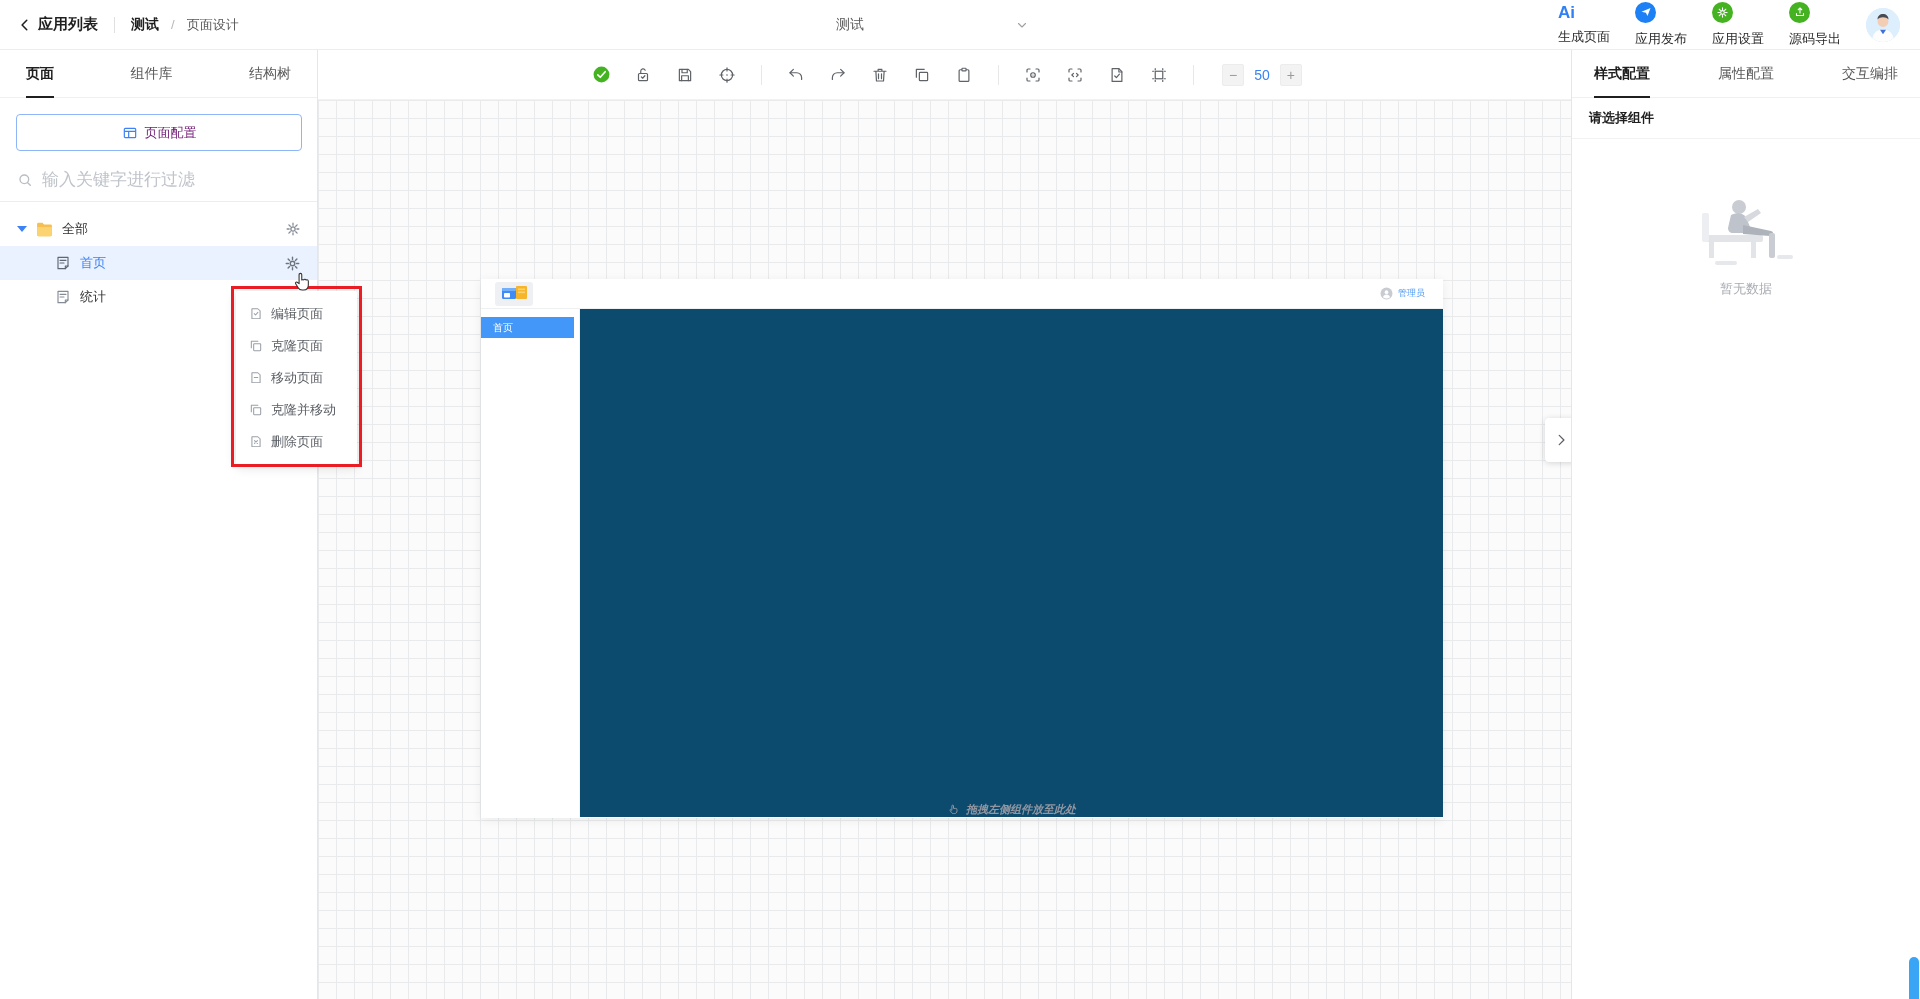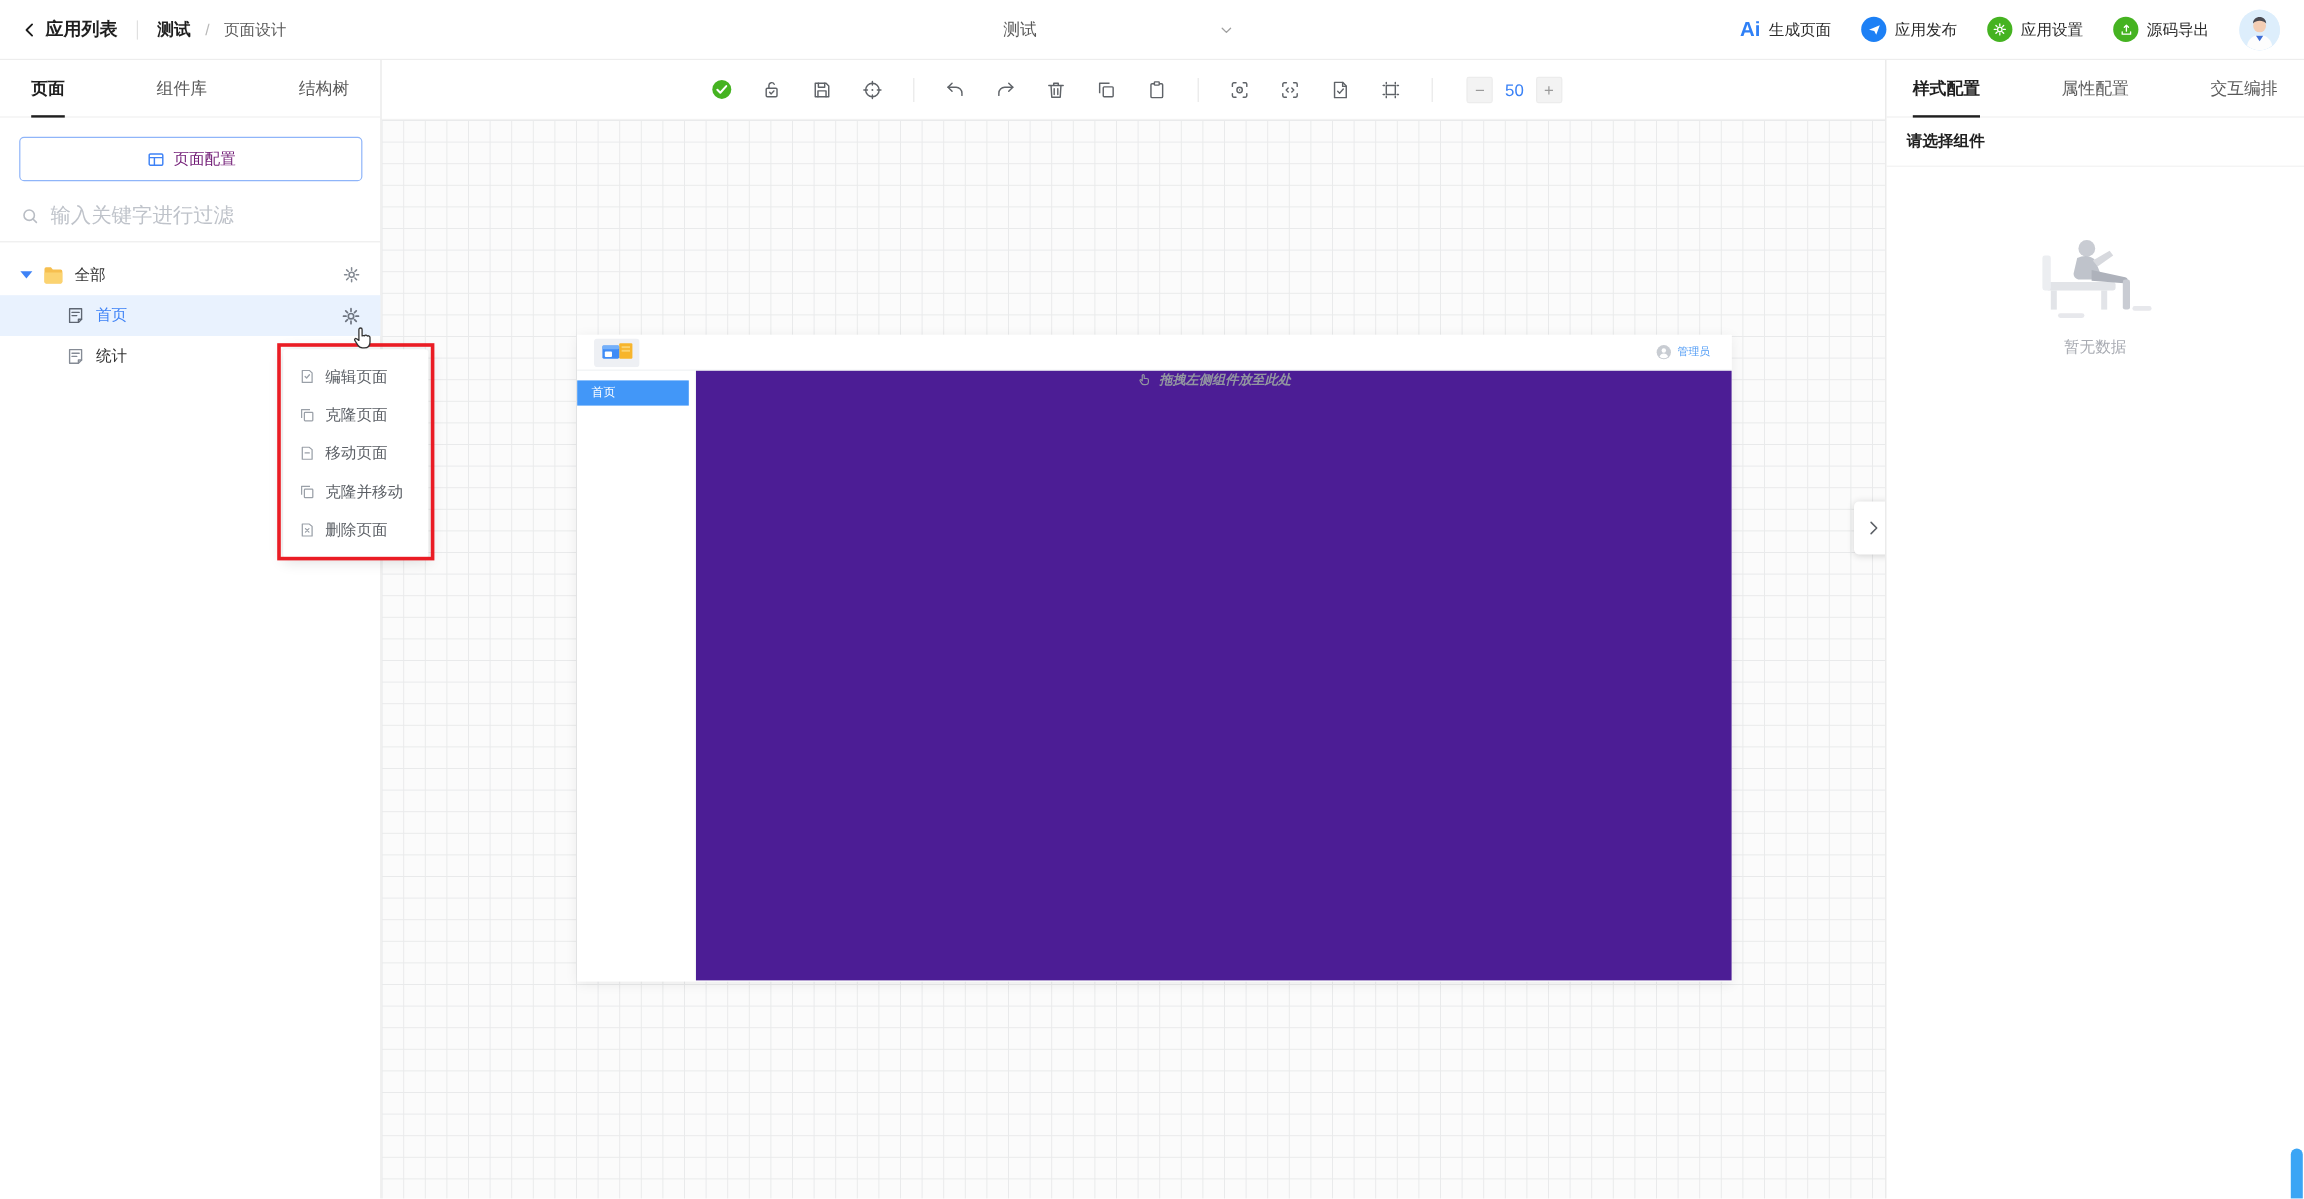--- a/index.html
+++ b/index.html
@@ -23,21 +23,21 @@
   .crumb-sep { font-size:13px; color:#b8b8b8; margin:0 2px; }
   .crumb-page { font-size:13px; color:#595959; }
   .center-select {
     position:absolute; left:836px; top:0; height:50px; width:192px;
     display:flex; align-items:center; justify-content:space-between; cursor:pointer;
   }
   .center-select .val { font-size:14px; color:#595959; }
   .topbar-right {
     margin-left:auto; display:flex; align-items:center; gap:25px; padding-right:20px;
   }
-  .hd-action { display:flex; align-items:center; gap:7px; font-size:13px; color:#2b2b2b; cursor:pointer; }
+  .hd-action { display:flex; gap:7px; font-size:13px; color:#2b2b2b; cursor:pointer;flex-direction:column; }
   .ai-mark { position:relative; font-size:17px; font-weight:800; color:#2f80f6; font-style:normal; line-height:1; }
   .circle-ic { width:21px; height:21px; border-radius:50%; display:flex; align-items:center; justify-content:center; }
   .c-blue { background:#1d80f5; }
   .c-green { background:#45b321; }
   .avatar { width:34px; height:34px; border-radius:50%; background:#ddeefc; overflow:hidden; cursor:pointer; }
 
   
   .left-panel {
     position:absolute; top:50px; left:0; bottom:0; width:318px; background:#fff;
     border-right:1px solid #e6e6e6; z-index:15;
@@ -107,21 +107,21 @@
   .page-preview {
     position:absolute; left:163px; top:179px; width:962px; height:539px; background:#fff;
     box-shadow:0 2px 10px rgba(0,0,0,.07);
   }
   .pv-topbar { height:30px; display:flex; align-items:center; border-bottom:1px solid #eef0f2; padding:0 18px 0 14px; background:#fff; }
   .pv-user { margin-left:auto; display:flex; align-items:center; gap:5px; }
   .pv-user .uname { font-size:9px; color:#4e9af5; }
   .pv-body { display:flex; height:508px; }
   .pv-side { width:99px; background:#fff; border-right:1px solid #f2f3f5; padding-top:8px; }
   .pv-nav-item { height:21px; width:93px; background:#4297f8; color:#fff; font-size:10px; line-height:21px; padding-left:12px; cursor:pointer; }
-  .pv-content { flex:1; background:#4c1d95; display:flex; align-items:flex-start; justify-content:center; }
+  .pv-content { flex:1; background:#0c4a6e; display:flex; align-items:flex-end; justify-content:center; }
   .drop-hint { display:flex; align-items:center; gap:6px; color:#9296a0; font-size:11px; font-style:italic; font-weight:bold; }
 
   .expand-handle {
     position:absolute; left:1545px; top:418px; width:32px; height:44px; background:#fff;
     border-radius:4px; box-shadow:0 1px 6px rgba(0,0,0,.16); display:flex; align-items:center;
     justify-content:center; color:#5c6066; cursor:pointer; z-index:12;
   }
 
   
   .right-panel {

